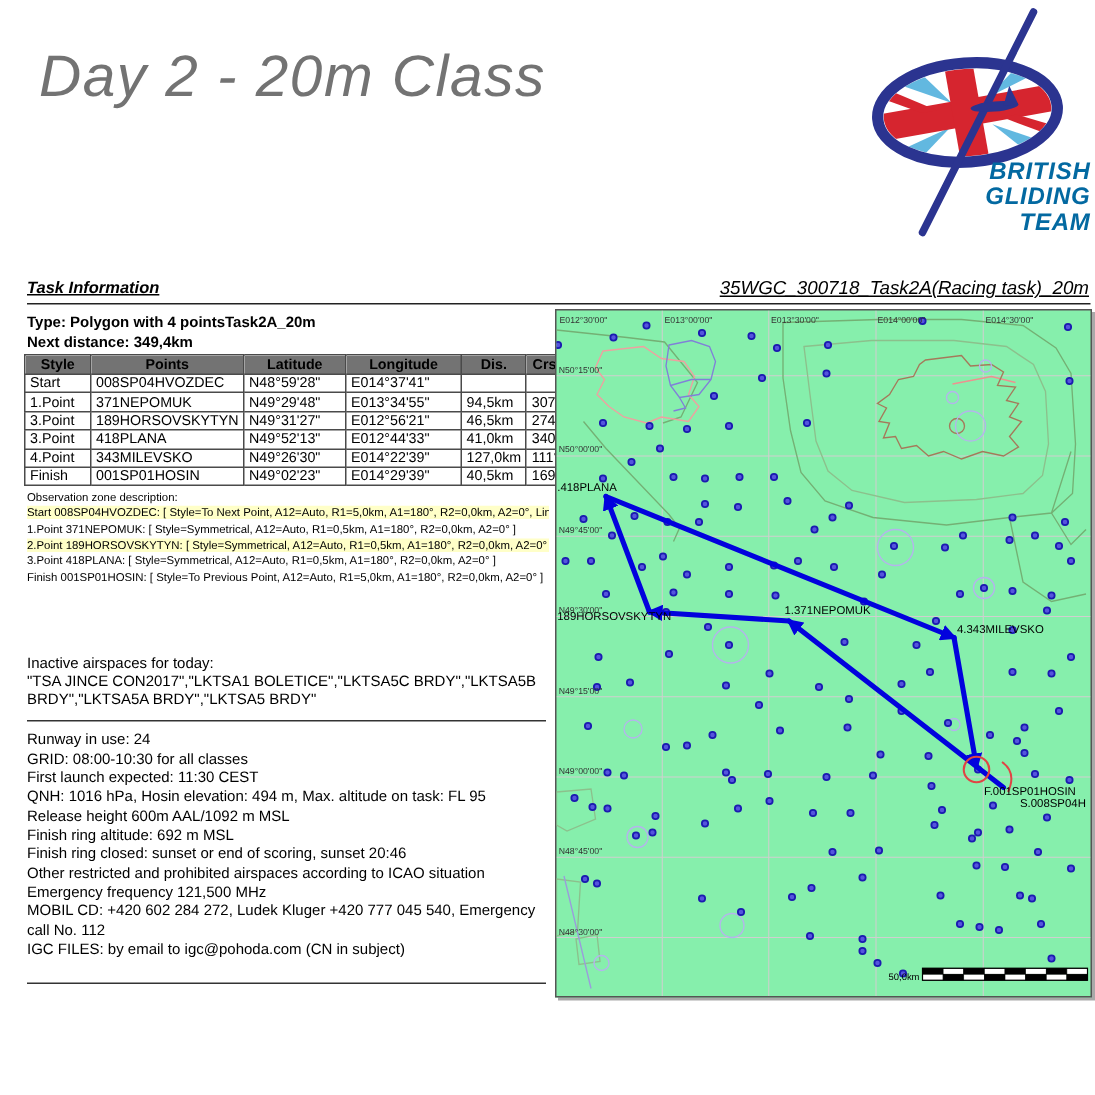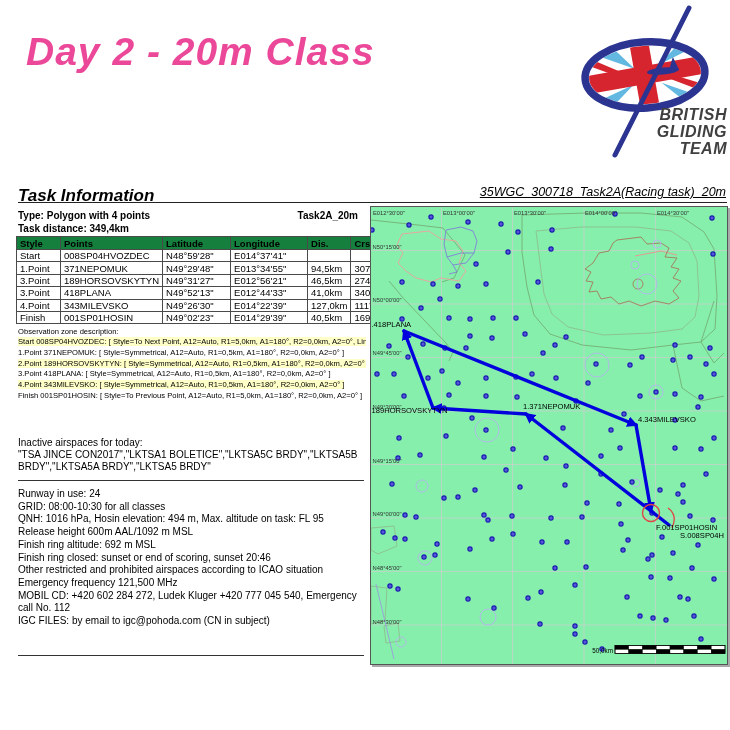--- a/index.html
+++ b/index.html
@@ -1,38 +1,38 @@
 <!DOCTYPE html>
 <html><head>
 <meta charset="utf-8">
 <style>
   html,body{margin:0;padding:0;}
   body{width:730px;height:730px;background:#ffffff;position:relative;overflow:hidden;
        font-family:"Liberation Sans",sans-serif;color:#000;}
   .abs{position:absolute;}
   
-  .page-title{left:26px;top:30px;font-style:italic;font-weight:bold;font-size:39px;
-              letter-spacing:1px;color:#ec4899;}
+  .page-title{left:26px;top:30px;font-style:italic;font-weight:normal;font-size:39px;
+              letter-spacing:1px;color:#737373;}
   .logo-wrap{left:563px;top:2px;width:165px;height:165px;}
-  .logo-text{left:560px;top:106px;width:167px;text-align:right;color:#404040;
+  .logo-text{left:560px;top:106px;width:167px;text-align:right;color:#0369a1;
              font-weight:bold;font-style:italic;font-size:16px;line-height:17px;letter-spacing:.5px;}
   
-  .section-title{left:18px;top:186px;font-weight:bold;font-style:italic;font-size:17px;
+  .section-title{left:18px;top:186px;font-weight:bold;font-style:italic;font-size:11px;
                  text-decoration:underline;}
   .doc-title{right:4px;top:185px;font-style:italic;font-size:12.5px;text-decoration:underline;}
   .hr-full{left:18px;top:202px;width:709px;border-top:1.6px solid #222;height:0;}
   
   .type-row{left:18px;top:210px;width:340px;font-size:10px;font-weight:bold;display:flex;
-            justify-content:space-between;}
+            }
   .dist-row{left:18px;top:223px;font-size:10px;font-weight:bold;}
   table.task{left:16px;top:236px;position:absolute;border-collapse:collapse;font-size:9.5px;
              table-layout:fixed;}
   table.task td,table.task th{border:1px solid #4a4a4a;padding:0 3px;height:11.4px;
              overflow:hidden;white-space:nowrap;text-align:left;}
-  table.task th{background:#15803d;font-weight:bold;height:12px;}
+  table.task th{background:#737373;font-weight:bold;height:12px;text-align:center;}
   .obs-title{left:18px;top:327px;font-size:7.6px;}
   .obs-lines{left:18px;top:337px;width:348px;font-size:7.6px;line-height:10.8px;
              white-space:nowrap;overflow:hidden;}
   .obs-lines .hl{background:#ffffc8;}
   .air-title{left:18px;top:437px;font-size:10px;}
   .air-text{left:18px;top:449px;width:345px;font-size:10px;line-height:12.3px;}
   .hr-left1{left:18px;top:480px;width:346px;border-top:1.2px solid #333;height:0;}
   .info-block{left:18px;top:488px;width:347px;font-size:10px;line-height:12.7px;}
   .hr-left2{left:18px;top:655px;width:346px;border-top:1.2px solid #333;height:0;}
   
@@ -82,21 +82,21 @@
 </div>
 
 <div class="abs section-title">Task Information</div>
 <div class="abs doc-title">35WGC_300718_Task2A(Racing task)_20m</div>
 <div class="abs hr-full"></div>
 
 <div class="abs type-row">
   <span>Type: Polygon with 4 points</span>
   <span>Task2A_20m</span>
 </div>
-<div class="abs dist-row">Task distance: 349,4km</div>
+<div class="abs dist-row">Next distance: 349,4km</div>
 
 <table class="task">
   <colgroup>
       <col style="width: 44px;">
       <col style="width: 85px;">
       <col style="width: 68px;">
       <col style="width: 77px;">
       <col style="width: 41px;">
       <col style="width: 26px;">
     </colgroup>
@@ -161,31 +161,31 @@
       </tr>
     </tbody>
 </table>
 
 <div class="abs obs-title">Observation zone description:</div>
 <div class="abs obs-lines">
     <div><span class="hl">Start 008SP04HVOZDEC: [ Style=To Next Point, A12=Auto, R1=5,0km, A1=180°, R2=0,0km, A2=0°, LineOnly ]</span></div>
     <div><span>1.Point 371NEPOMUK: [ Style=Symmetrical, A12=Auto, R1=0,5km, A1=180°, R2=0,0km, A2=0° ]</span></div>
     <div><span class="hl">2.Point 189HORSOVSKYTYN: [ Style=Symmetrical, A12=Auto, R1=0,5km, A1=180°, R2=0,0km, A2=0° ]</span></div>
     <div><span>3.Point 418PLANA: [ Style=Symmetrical, A12=Auto, R1=0,5km, A1=180°, R2=0,0km, A2=0° ]</span></div>
-    <div><span class="hl">4.Point 343MILEVSKO: [ Style=Symmetrical, A12=Auto, R1=0,5km, A1=180°, R2=0,0km, A2=0° ]</span></div>
     <div><span>Finish 001SP01HOSIN: [ Style=To Previous Point, A12=Auto, R1=5,0km, A1=180°, R2=0,0km, A2=0° ]</span></div>
   </div>
 
 <div class="abs air-title">Inactive airspaces for today:</div>
 <div class="abs air-text">"TSA JINCE CON2017","LKTSA1 BOLETICE","LKTSA5C BRDY","LKTSA5B BRDY","LKTSA5A BRDY","LKTSA5 BRDY"</div>
 <div class="abs hr-left1"></div>
 
 <div class="abs info-block">
     <div>Runway in use: 24</div>
     <div>GRID: 08:00-10:30 for all classes</div>
+    <div>First launch expected: 11:30 CEST</div>
     <div>QNH: 1016 hPa, Hosin elevation: 494 m, Max. altitude on task: FL 95</div>
     <div>Release height 600m AAL/1092 m MSL</div>
     <div>Finish ring altitude: 692 m MSL</div>
     <div>Finish ring closed: sunset or end of scoring, sunset 20:46</div>
     <div>Other restricted and prohibited airspaces according to ICAO situation</div>
     <div>Emergency frequency 121,500 MHz</div>
     <div>MOBIL CD: +420 602 284 272, Ludek Kluger +420 777 045 540, Emergency call No. 112</div>
     <div>IGC FILES: by email to igc@pohoda.com (CN in subject)</div>
   </div>
 <div class="abs hr-left2"></div>

